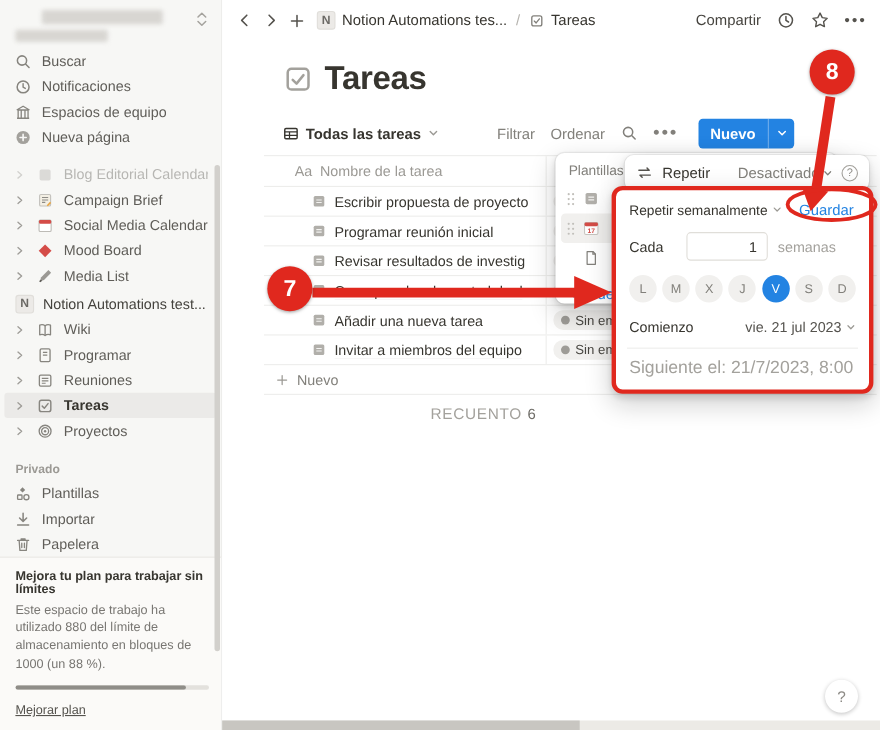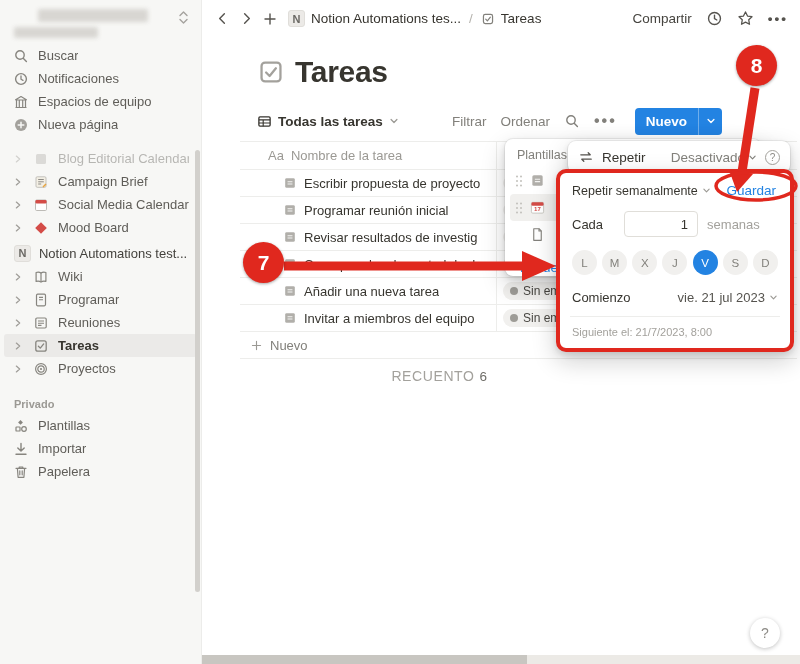--- a/index.html
+++ b/index.html
@@ -100,21 +100,21 @@
   .rp-unit { font-size:13px; color:#a3a19c; }
   .rp-days { margin-top:13px; display:flex; justify-content:space-between; }
   .day { width:25px; height:25px; border-radius:50%; background:#f1f0ee; color:#82807b; font-size:11.5px; display:flex; align-items:center; justify-content:center; cursor:pointer; }
   .day.sel { background:#2383e2; color:#fff; }
   .rp-start { margin-top:15px; }
   .rp-val { margin-left:auto; font-size:13px; color:#55534e; display:flex; align-items:center; gap:4px; cursor:pointer; }
   .rp-time { margin-top:9px; gap:8px; }
   .inp-time { width:86px; margin-left:auto; }
   .tz { font-size:13px; color:#37352f; display:flex; align-items:center; gap:3px; cursor:pointer; }
   .rp-div { height:1px; background:#ededeb; margin:11px -2px 0; }
-  .rp-next { margin-top:9px; font-size:11px; color:#a3a19c; }
+  .rp-next { margin-top:9px; font-size:16px; color:#a3a19c; }
 
   
   .anno-svg { position:absolute; inset:0; z-index:50; pointer-events:none; }
   .anno-circle { position:absolute; z-index:51; width:41px; height:41px; border-radius:50%; background:#e0281e; color:#fff; font-size:21px; font-weight:700; display:flex; align-items:center; justify-content:center; box-shadow:0 1px 3px rgba(0,0,0,.35); pointer-events:none; }
   .step7 { left:243px; top:242px; }
   .step8 { left:736px; top:45px; }
 
   svg.ic { display:block; }
 </style>
 </head>
@@ -219,20 +219,34 @@
             <path d="M4 2.5L8 6l-4 3.5" fill="none" stroke="currentColor" stroke-width="1.5" stroke-linecap="round" stroke-linejoin="round"></path>
           </svg>
         </span>
       <span class="s-ico">
           <svg class="ic" width="14" height="14" viewBox="0 0 14 14">
             <path d="M7 1.2L12.8 7 7 12.8 1.2 7z" fill="#d44c47"></path>
           </svg>
         </span>
       <span class="lbl">Mood Board</span>
     </div>
+    <div class="s-item">
+      <span class="s-chev">
+          <svg class="ic" width="10" height="10" viewBox="0 0 12 12">
+            <path d="M4 2.5L8 6l-4 3.5" fill="none" stroke="currentColor" stroke-width="1.5" stroke-linecap="round" stroke-linejoin="round"></path>
+          </svg>
+        </span>
+      <span class="s-ico">
+          <svg class="ic" width="14" height="14" viewBox="0 0 14 14">
+            <path d="M2 12l1.5-4L10 1.5 12.5 4 6 10.5z" fill="#9b9994"></path>
+            <path d="M2 12l1.8-1.2" stroke="#55534e" stroke-width="1.4"></path>
+          </svg>
+        </span>
+      <span class="lbl">Media List</span>
+    </div>
 
     <div class="ws-root">
       <span class="n-badge">N</span>
       <span class="lbl">Notion Automations test...</span>
     </div>
 
     <div class="s-item">
       <span class="s-chev">
           <svg class="ic" width="10" height="10" viewBox="0 0 12 12">
             <path d="M4 2.5L8 6l-4 3.5" fill="none" stroke="currentColor" stroke-width="1.5" stroke-linecap="round" stroke-linejoin="round"></path>
@@ -326,20 +340,28 @@
     </div>
     <div class="s-item">
       <span class="s-ico">
           <svg class="ic" width="16" height="16" viewBox="0 0 16 16">
             <path d="M3 4.3h10M6.2 4.3V3h3.6v1.3M4.4 4.3l.7 9h5.8l.7-9M6.8 6.8v4M9.2 6.8v4" fill="none" stroke="currentColor" stroke-width="1.2" stroke-linecap="round" stroke-linejoin="round"></path>
           </svg>
         </span>
       <span class="lbl">Papelera</span>
     </div>
 
+    <div class="plan-box">
+      <div class="plan-title">Mejora tu plan para trabajar sin límites</div>
+      <div class="plan-body">Este espacio de trabajo ha utilizado 880 del límite de almacenamiento en bloques de 1000 (un 88 %).</div>
+      <div class="plan-track">
+          <div class="plan-thumb" style="width: 88%;"></div>
+        </div>
+      <span class="plan-link">Mejorar plan</span>
+    </div>
     <div class="side-scroll"></div>
   </div>
 
   <div class="main">
     <div class="topbar">
       <span class="nav-ic">
           <svg class="ic" width="15" height="15" viewBox="0 0 16 16">
             <path d="M10 3L5 8l5 5" fill="none" stroke="currentColor" stroke-width="1.5" stroke-linecap="round" stroke-linejoin="round"></path>
           </svg>
         </span>

